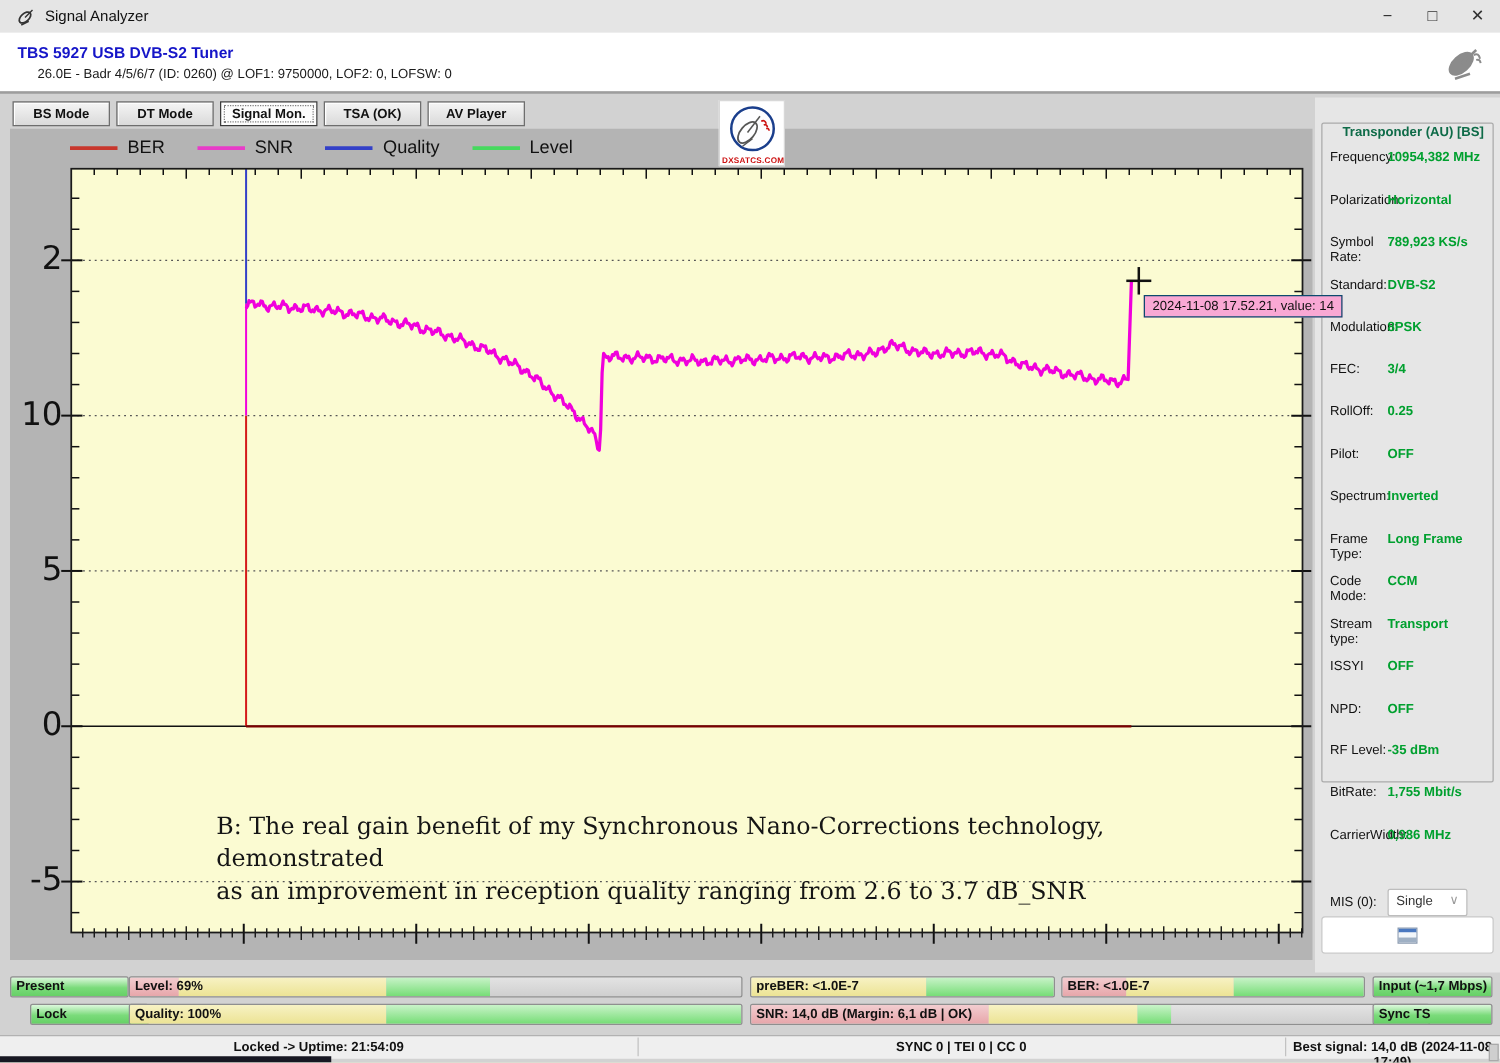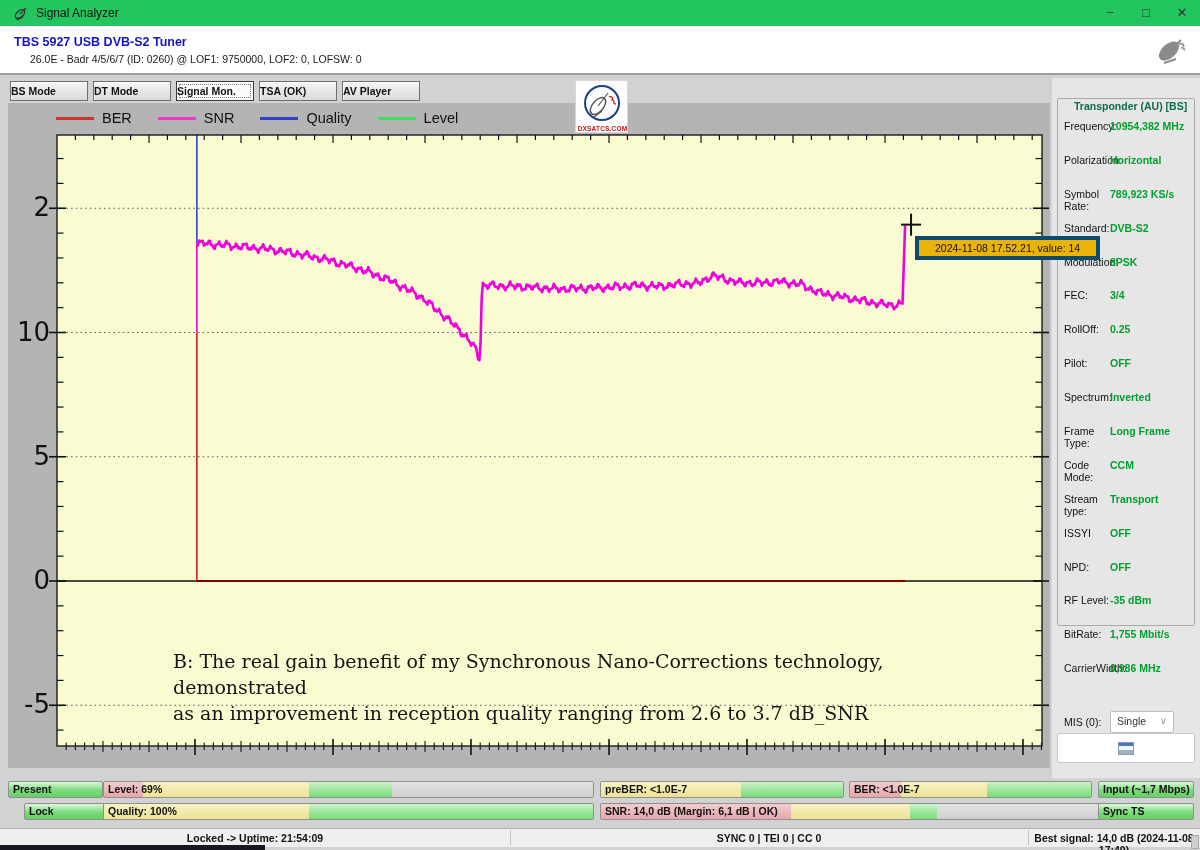--- a/index.html
+++ b/index.html
@@ -1,48 +1,48 @@
 <!DOCTYPE html>
 <html><head>
 <meta charset="utf-8">
 <style>
   * { margin:0; padding:0; box-sizing:border-box; }
   html,body { width:1200px; height:850px; overflow:hidden;
     font-family:"Liberation Sans","DejaVu Sans",sans-serif; background:#d2d2d2; position:relative; }
   .abs { position:absolute; }
 
   
-  #titlebar { left:0; top:0; width:1200px; height:26px; background:#22c55e; }
+  #titlebar { left:0; top:0; width:1200px; height:26px; background:#e5e5e5; }
   #title-text { left:36px; top:6px; font-size:12px; color:#111; }
   .winbtn { top:3px; width:30px; height:20px; text-align:center; font-size:13px; color:#333; line-height:20px; cursor:default; }
 
   
   #header { left:0; top:26px; width:1200px; height:47px; background:#ffffff; }
   #device-title { left:14px; top:9px; font-size:12.5px; font-weight:bold; color:#1515c8; }
   #device-subtitle { left:30px; top:27px; font-size:10.5px; color:#1a1a1a; }
   #header-divider { left:0; top:73px; width:1200px; height:2px; background:#9d9d9d; }
 
   
   .tab { top:81px; width:78px; height:20px; background:linear-gradient(#f5f5f5,#dadada);
     border:1px solid #6e6e6e; box-shadow:inset 1px 1px 0 #ffffff; font-size:10.5px; font-weight:bold;
-    line-height:18px; color:#111; cursor:pointer; }
+    text-align:center; line-height:18px; color:#111; cursor:pointer; }
   .tab.active { background:#fcfcfc; border:1px solid #3a3a3a; outline:1px dotted #808080; outline-offset:-4px; }
 
   
   #logo { left:575px; top:80px; width:53px; height:53px; background:#ffffff; border:1px solid #d8d8d8; z-index:5; text-align:center; }
   #logo-text { left:0; top:44px; width:53px; font-size:6.5px; font-weight:bold; color:#cc1111; letter-spacing:0.2px; }
 
   
   #chart { left:8px; top:103px; width:1042px; height:665px; background:#b4b4b4; }
   #legend { left:48px; top:7px; display:flex; gap:26px; align-items:flex-start; }
   .legend-item { display:flex; align-items:center; gap:8px; font-size:14.5px; color:#111; }
   .legend-line { width:38px; height:3px; }
   .ylab { width:42px; text-align:right; font-family:"DejaVu Sans",sans-serif; font-size:26px; color:#111; }
-  #tooltip { background:#eab308; border:4px solid #0c4a6e; font-size:10.5px; color:#111;
-    padding:2px 16px; white-space:nowrap; z-index:4; }
+  #tooltip { background:#f9a8d4; border:1px solid #0c4a6e; font-size:10.5px; color:#111;
+    padding:2px 6px; white-space:nowrap; z-index:4; }
   #annotation { left:165px; top:545px; width:840px; font-family:"DejaVu Serif","Liberation Serif",serif;
     font-size:19px; color:#151515; line-height:26px; }
 
   
   #right-panel { left:1052px; top:78px; width:148px; height:700px; background:#e6e6e6; }
   #groupbox { left:5px; top:20px; width:138px; height:528px; border:1px solid #aaaaaa; border-radius:2px; }
   #groupbox-title { left:12px; top:1px; background:#e6e6e6; padding:0 4px; font-size:10.5px; font-weight:bold; color:#0e6b48; }
   #trows { left:6px; top:21px; width:126px; }
   .trow { height:33.9px; display:flex; align-items:flex-start; }
   .tlabel { width:46px; flex:0 0 46px; font-size:10.5px; color:#111; }

